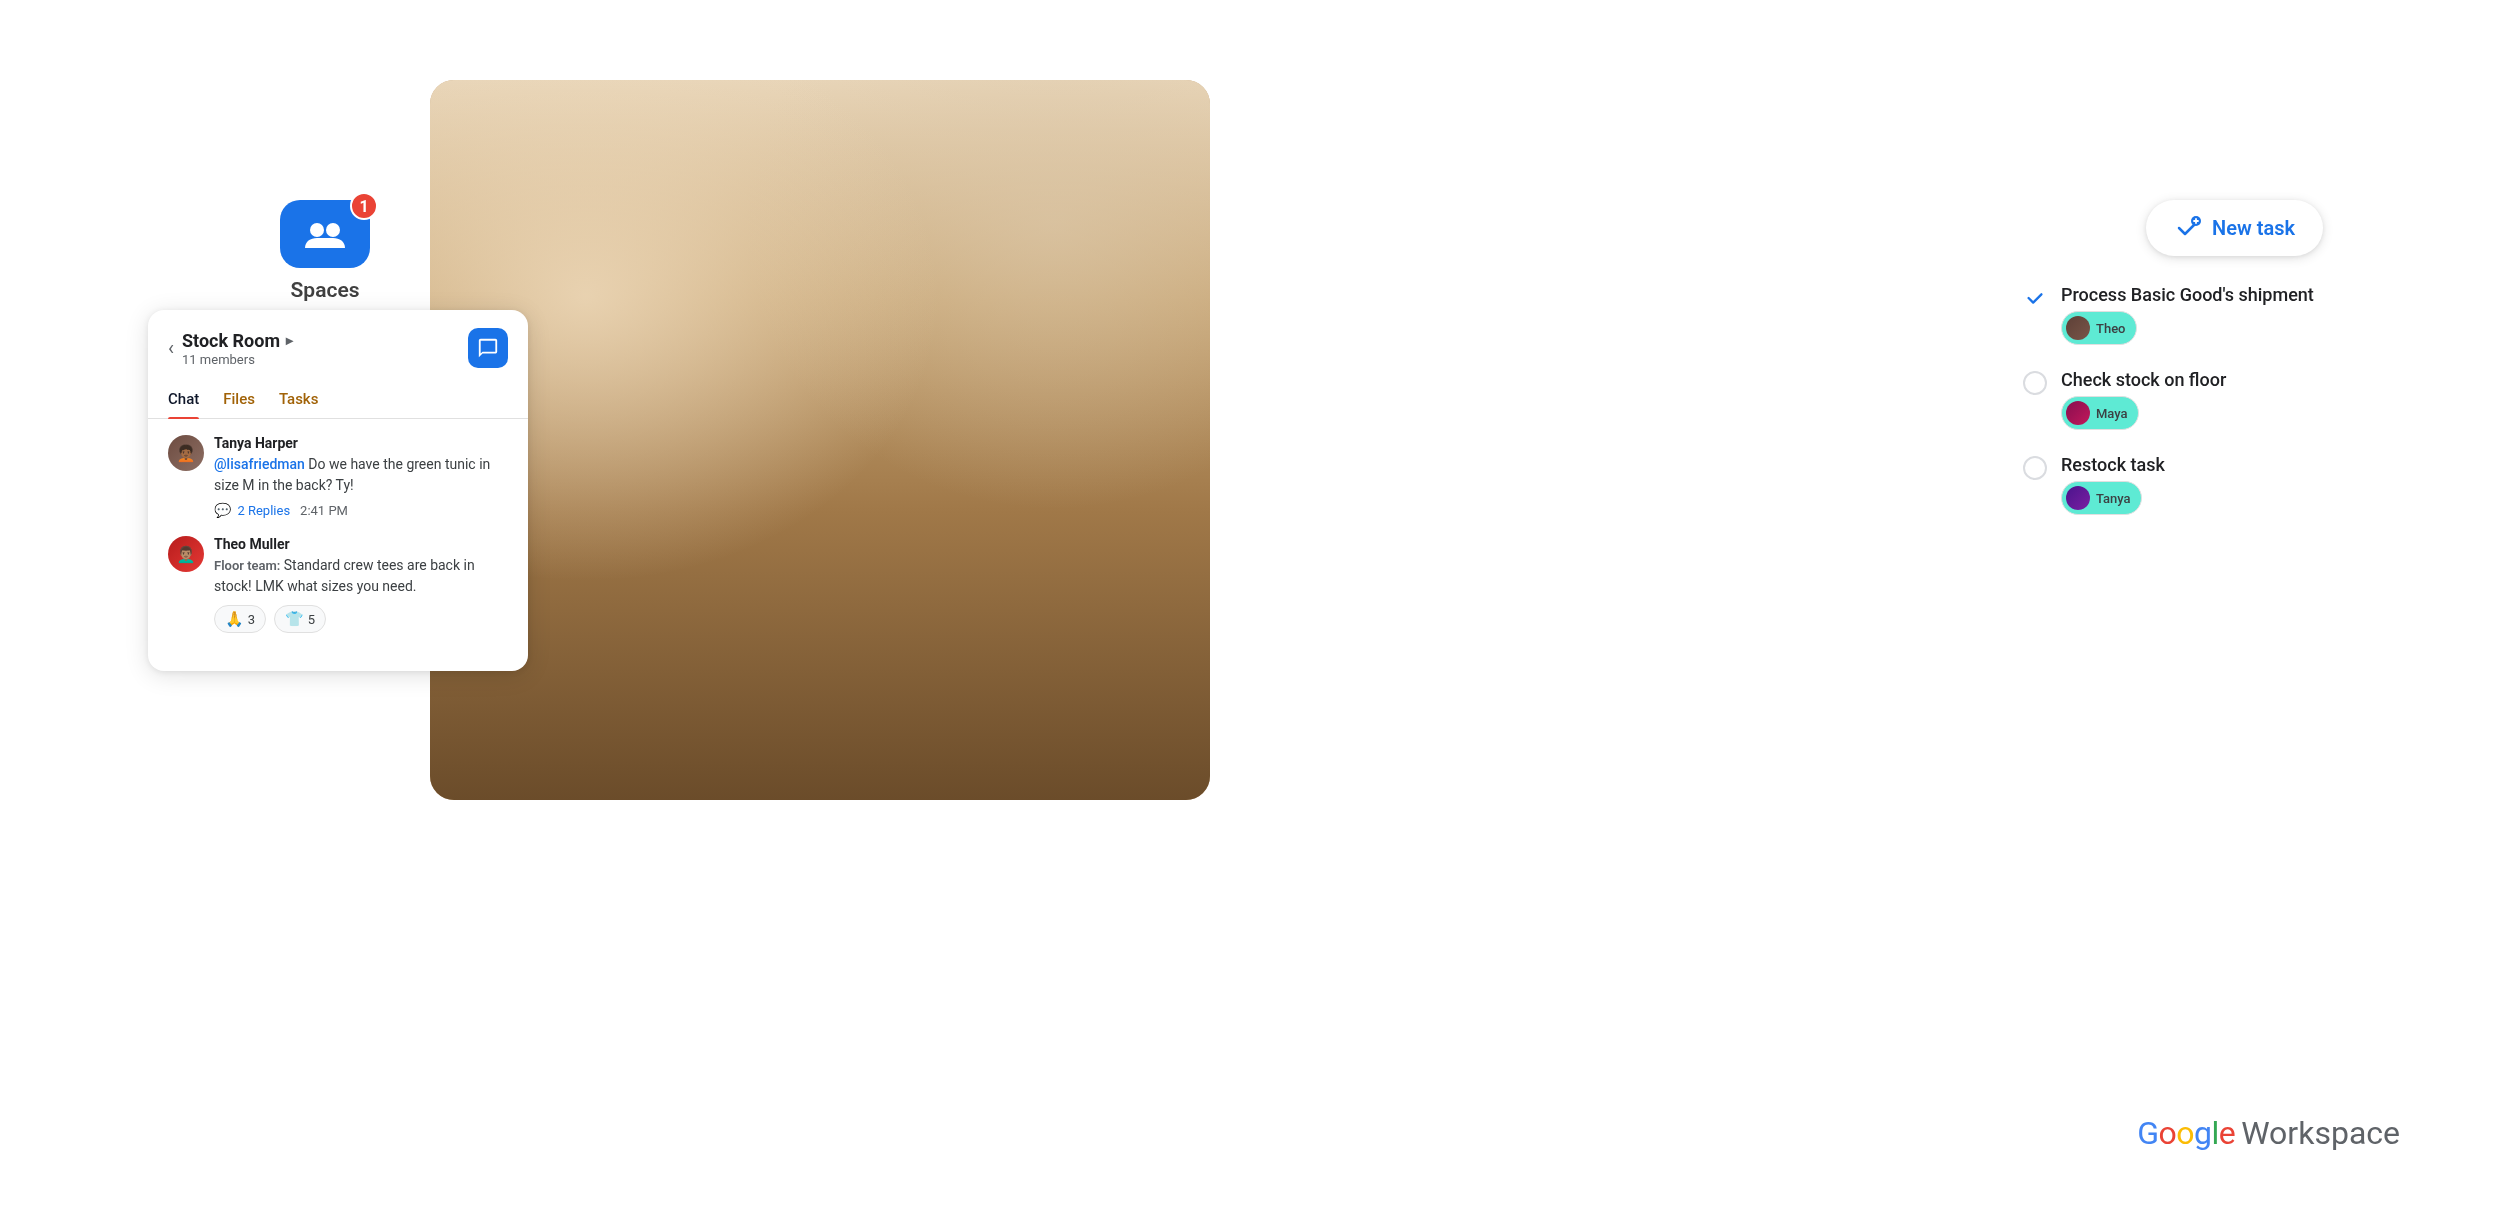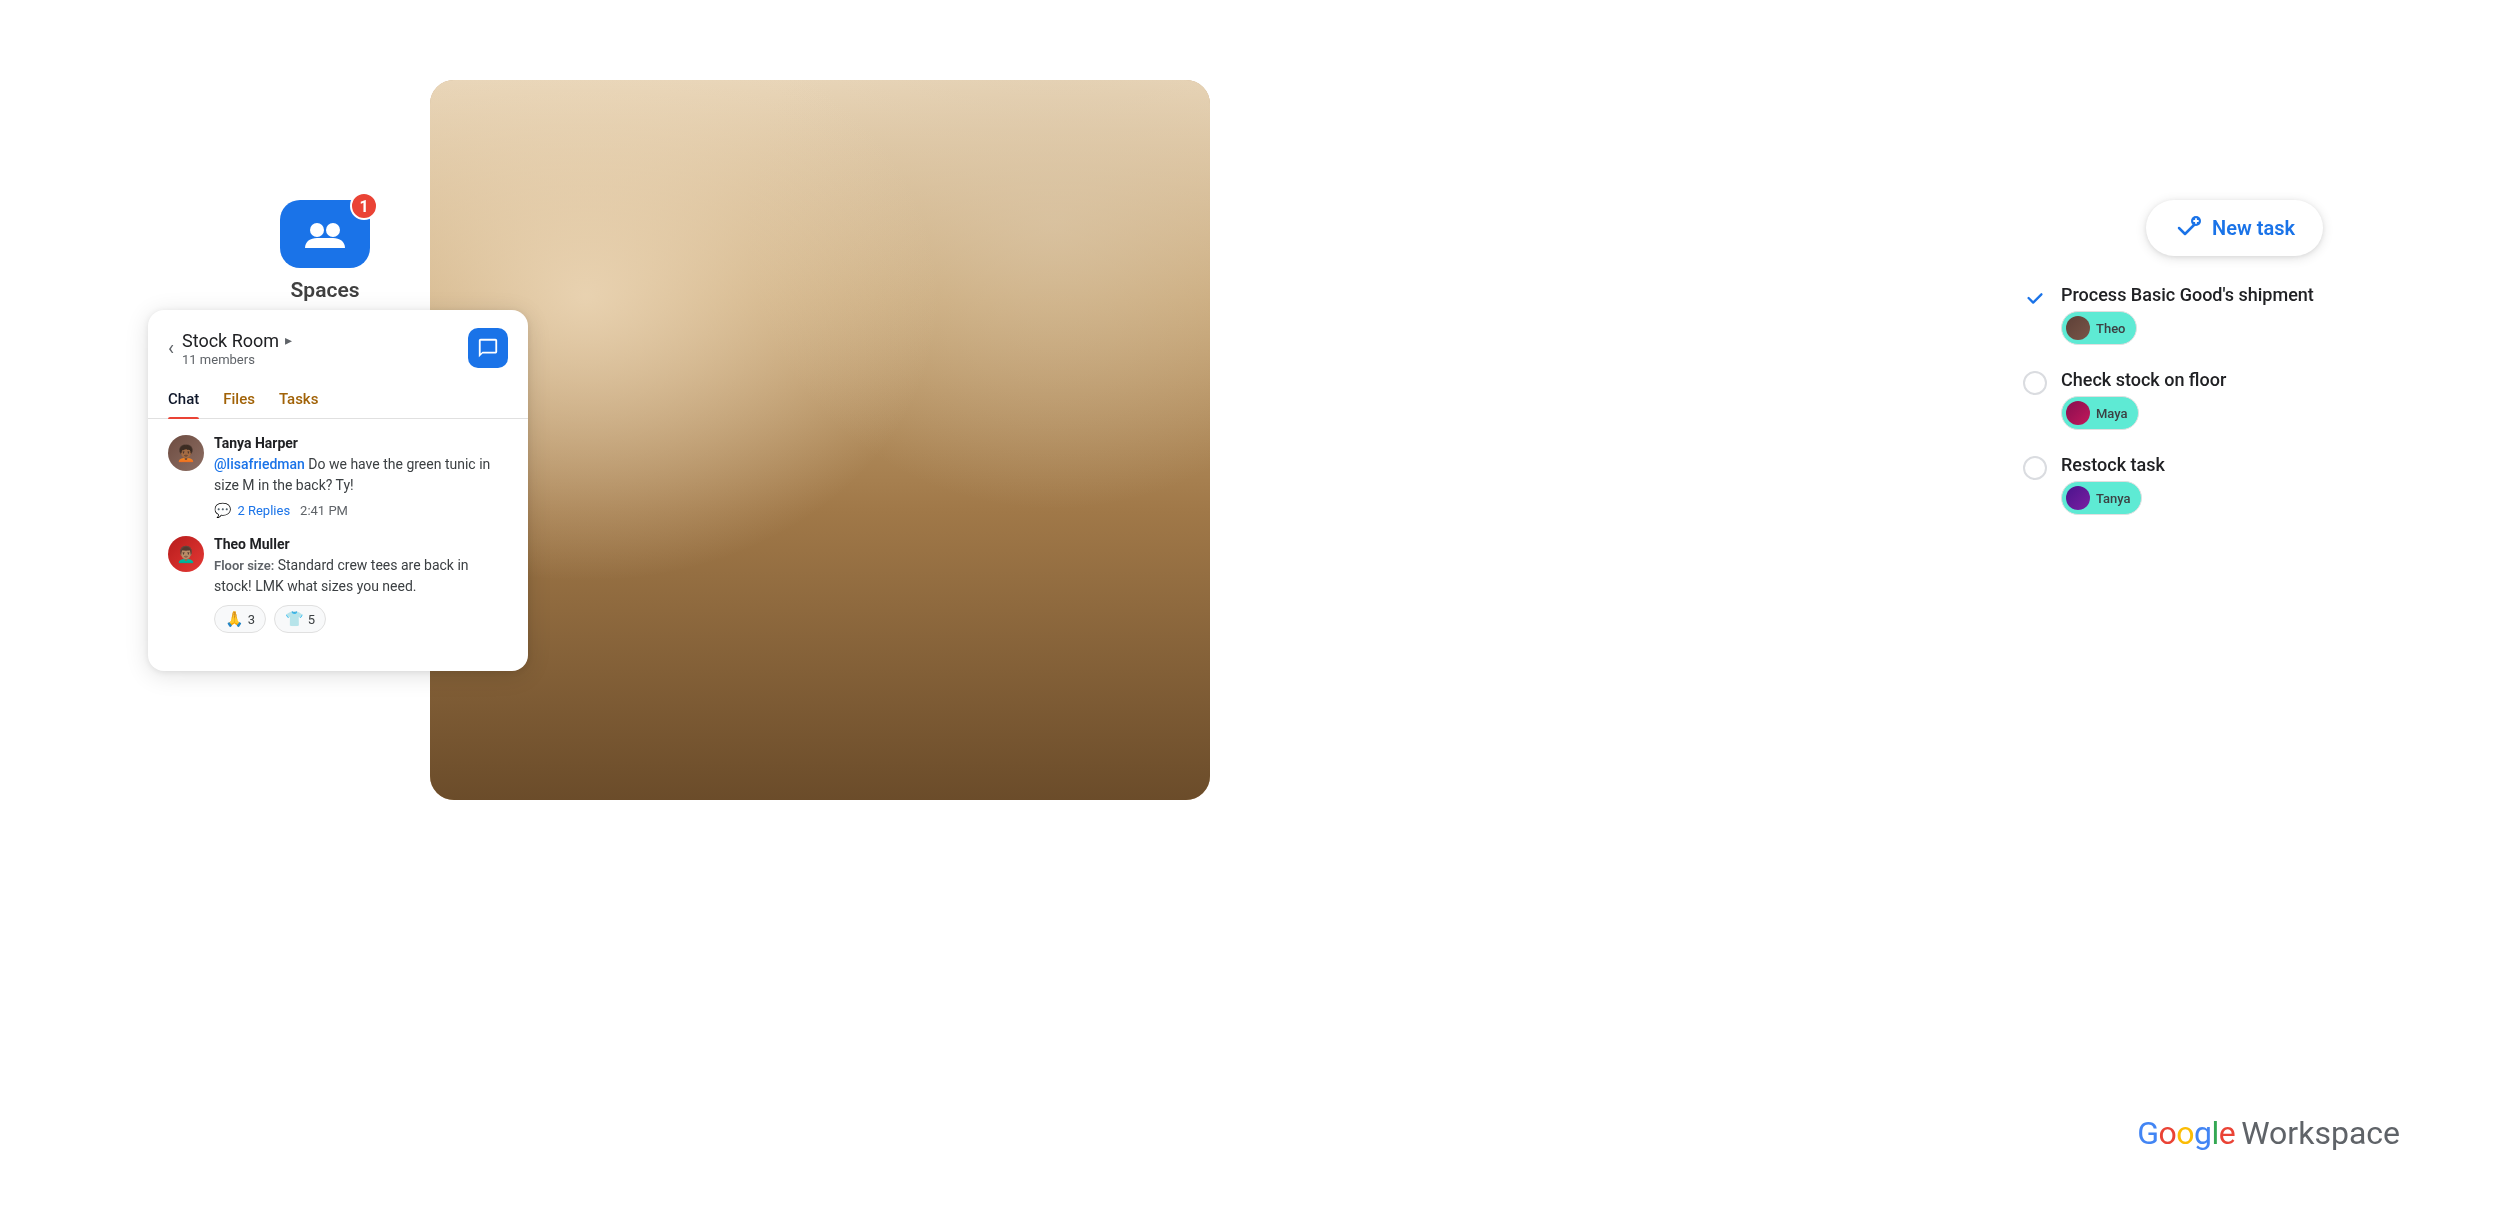--- a/index.html
+++ b/index.html
@@ -119,21 +119,21 @@
     .back-arrow {
       font-size: 20px;
       color: #5f6368;
       cursor: pointer;
     }
 
     .chat-title-block {}
 
     .chat-title {
       font-size: 18px;
-      font-weight: 400;
+      font-weight: 700;
       color: #202124;
       display: flex;
       align-items: center;
       gap: 6px;
     }
 
     .chat-title-arrow {
       font-size: 14px;
       color: #5f6368;
     }
@@ -502,21 +502,21 @@
       </div>
     </div>
 
     <div class="message-item">
       <div class="avatar avatar-theo">
         <div class="avatar-face">👨🏽‍🦱</div>
       </div>
       <div class="message-content">
         <div class="message-author">Theo Muller</div>
         <div class="message-text">
-          <span class="message-floor-label">Floor size:</span><span> Standard crew tees are back in stock! LMK what sizes you need.</span>
+          <span class="message-floor-label">Floor team:</span><span> Standard crew tees are back in stock! LMK what sizes you need.</span>
         </div>
         <div class="reactions">
           <div class="reaction-pill">
             <span class="reaction-emoji">🙏</span>
             <span>3</span>
           </div>
           <div class="reaction-pill">
             <span class="reaction-emoji">👕</span>
             <span>5</span>
           </div>

